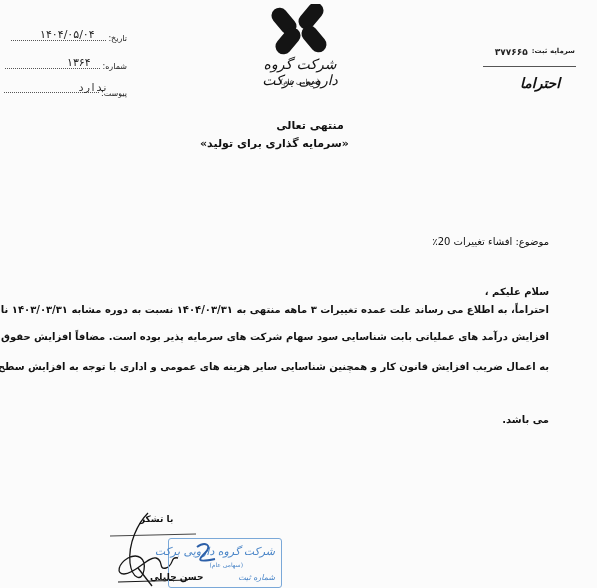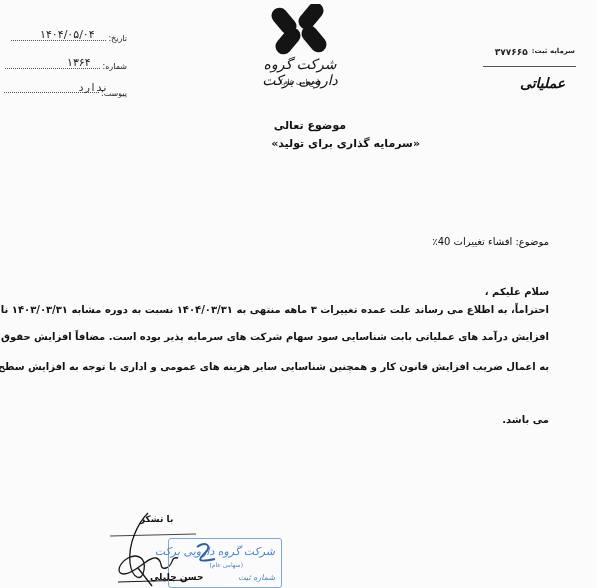--- a/index.html
+++ b/index.html
@@ -119,21 +119,21 @@
       width: 220px;
       text-align: center;
       direction: rtl;
       font-size: 11px;
       font-weight: bold;
     }
     .motto {
       position: absolute;
       left: 200px; top: 137px;
       width: 220px;
-      text-align: right;
+      text-align: left;
       direction: rtl;
       font-size: 11px;
       font-weight: bold;
     }
 
     .recipient {
       position: absolute;
       right: 48px; top: 206px;
       direction: rtl;
       font-size: 11.5px;
@@ -256,26 +256,26 @@
     </g>
   </svg>
   <div class="company-name">شرکت گروه دارویی برکت</div>
   <div class="company-sub">(سهامی عام)</div>
 
   <div class="reg-row">
     <span>سرمایه ثبت:</span>
     <span class="reg-value">۳۷۷۶۶۵</span>
   </div>
   <div class="reg-line"></div>
-  <div class="ceo">عملیاتی</div>
-
-  <div class="bismillah">موضوع تعالی</div>
+  <div class="ceo">احتراما</div>
+
+  <div class="bismillah">منتهی تعالی</div>
   <div class="motto">«سرمایه گذاری برای تولید»</div>
 
-  <div class="subject">موضوع: افشاء تغییرات 40٪</div>
+  <div class="subject">موضوع: افشاء تغییرات 20٪</div>
 
   <div class="greeting">سلام علیکم ،</div>
   <div class="body-line l1">احتراماً، به اطلاع می رساند علت عمده تغییرات ۳ ماهه منتهی به ۱۴۰۴/۰۳/۳۱ نسبت به دوره مشابه  ۱۴۰۳/۰۳/۳۱ ناشی از</div>
   <div class="body-line l2">افزایش درآمد های عملیاتی بابت شناسایی سود سهام شرکت های سرمایه پذیر بوده است. مضافاً افزایش حقوق و دستمزد باتوجه</div>
   <div class="body-line l3">به اعمال ضریب افزایش قانون کار و همچنین شناسایی سایر هزینه های عمومی و اداری با توجه به افزایش سطح عمومی قیمتها</div>
   <div class="body-line l4">می باشد.</div>
 
   <div class="thanks">با تشکر</div>
 
   <svg class="sig-svg" viewBox="0 0 90 80">

